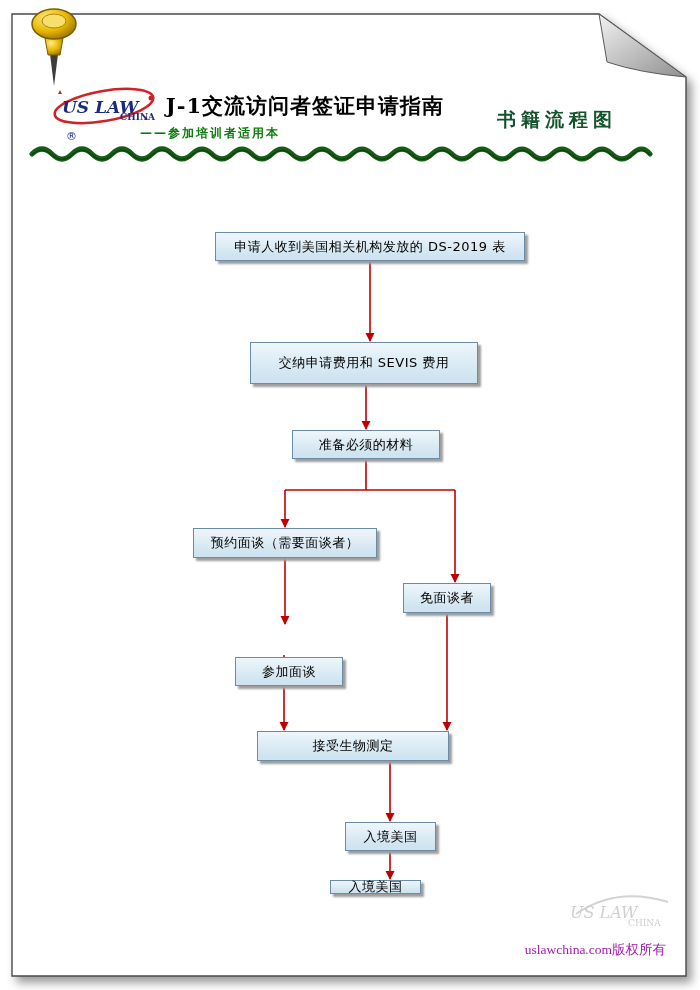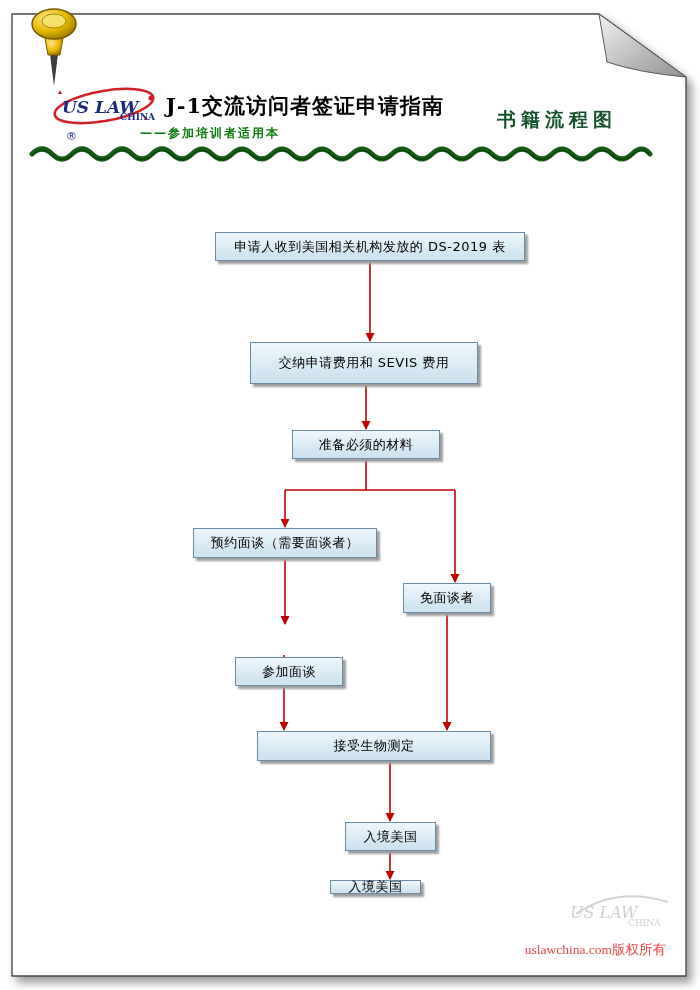--- a/index.html
+++ b/index.html
@@ -28,21 +28,21 @@
   .connectors { position:absolute; left:0; top:0; z-index:3; }
 
   .node { position:absolute; z-index:4; display:flex; align-items:center; justify-content:center;
           font-size:13px; color:#000; text-align:center; letter-spacing:0.5px;
           background:linear-gradient(180deg,#eef6fb 0%, #cfe4f0 85%);
           border:1px solid #6b8ca6;
           box-shadow:3px 3px 2px #9e9e9e; }
 
   .watermark { position:absolute; left:556px; top:884px; z-index:2; opacity:0.55; }
   .footer { position:absolute; right:34px; top:941px; z-index:3;
-            font-family:"Liberation Serif", serif; font-size:13.5px; color:#ef4444; }
+            font-family:"Liberation Serif", serif; font-size:13.5px; color:#a21caf; }
 </style>
 </head>
 <body>
 
 <div class="stage">
 
   <svg class="page-svg" width="700" height="990" viewBox="0 0 700 990" aria-hidden="true">
     <defs>
       <linearGradient id="foldGrad" x1="0" y1="0" x2="1" y2="1">
         <stop offset="0" stop-color="#f2f2f2"></stop>
@@ -108,21 +108,21 @@
         <path d="M390,852 V879" marker-end="url(#arrow)"></path>
       </g>
     </svg>
 
     <div class="node" style="left:215px; top:232px; width:310px; height:29px;">申请人收到美国相关机构发放的 DS-2019 表</div>
     <div class="node" style="left:250px; top:342px; width:228px; height:42px;">交纳申请费用和 SEVIS 费用</div>
     <div class="node" style="left:193px; top:528px; width:184px; height:30px;">预约面谈（需要面谈者）</div>
     <div class="node" style="left:292px; top:430px; width:148px; height:29px;">准备必须的材料</div>
     <div class="node" style="left:403px; top:583px; width:88px; height:30px;">免面谈者</div>
     <div class="node" style="left:235px; top:625px; width:108px; height:29px;margin-top:32px;">参加面谈</div>
-    <div class="node" style="left:257px; top:731px; width:234px; height:30px;">接受生物测定</div>
+    <div class="node" style="left:257px; top:731px; width:192px; height:30px;">接受生物测定</div>
     <div class="node" style="left:345px; top:822px; width:91px; height:29px;">入境美国</div>
     <div class="node" style="left:330px; top:880px; width:91px; height:14px;">入境美国</div>
 
     <svg class="watermark" width="120" height="64" viewBox="0 0 120 64" aria-hidden="true">
       <path d="M20,30 Q60,2 112,18" fill="none" stroke="#b0b0b0" stroke-width="2"></path>
       <text x="14" y="34" font-family="DejaVu Serif, serif" font-size="16" font-style="italic" fill="#a8a8a8">US LAW</text>
       <text x="72" y="42" font-family="DejaVu Serif, serif" font-size="9" fill="#a8a8a8">CHINA</text>
     </svg>
 
     <div class="footer">uslawchina.com版权所有</div>

